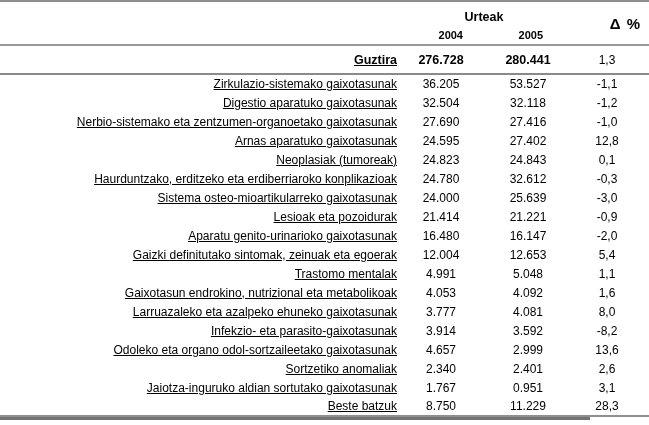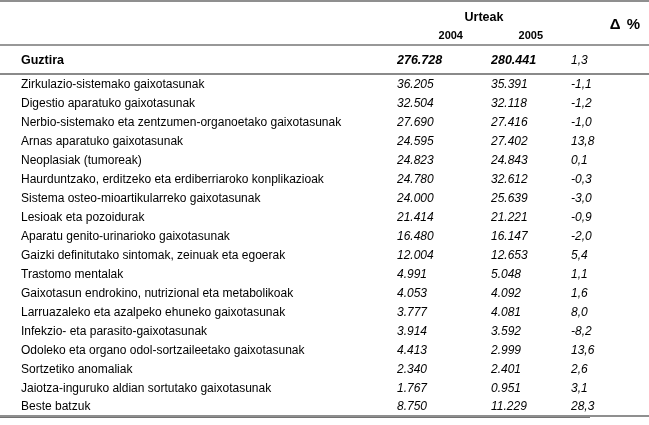--- a/index.html
+++ b/index.html
@@ -10,21 +10,21 @@
     height: 425px;
     overflow: hidden;
   }
   body {
     font-family: "Liberation Sans", sans-serif;
     color: #000000;
     font-size: 12px;
   }
   .tbl-wrap {
     width: 590px;
-    border-bottom: 1px solid #737373;
+    border-bottom: 3px solid #737373;
   }
   table.tbl {
     width: 649px;
     border-collapse: collapse;
     table-layout: fixed;
     border-top: 2px solid #8f8f8f;
     border-bottom: 2px solid #8f8f8f;
   }
   col.c-label { width: 397px; }
   col.c-2004  { width: 94px; }
@@ -49,22 +49,22 @@
     letter-spacing: 1px;
   }
   th.year-h {
     text-align: right;
     vertical-align: middle;
     font-size: 11px;
     padding-right: 28px;
   }
 
   td { padding: 0; font-size: 12px; white-space: nowrap; overflow: hidden; }
-  .td-label { text-align: left; padding-left: 21px; }
-  .td-num   { text-align: left; padding-right: 6px; font-style: italic; }
+  .td-label { text-align: right; padding-left: 14px; text-decoration: underline; }
+  .td-num   { text-align: center; padding-right: 6px; }
 
   tr.total-row {
     height: 29px;
     border-bottom: 2px solid #8a8a8a;
   }
   tr.total-row td { font-weight: bold; font-size: 12.5px; }
   tr.total-row td.td-delta { font-weight: normal; font-size: 12px; margin-top: 16px; }
 
   tr.data-row { height: 19px; }
 </style>
@@ -96,40 +96,40 @@
         <td class="td-label">Guztira</td>
         <td class="td-num">276.728</td>
         <td class="td-num">280.441</td>
         <td class="td-num td-delta">1,3</td>
       </tr>
     </tbody>
     <tbody id="rows-body">
         <tr class="data-row">
           <td class="td-label">Zirkulazio-sistemako gaixotasunak</td>
           <td class="td-num">36.205</td>
-          <td class="td-num">35.391</td>
+          <td class="td-num">53.527</td>
           <td class="td-num td-delta">-1,1</td>
         </tr>
         <tr class="data-row">
           <td class="td-label">Digestio aparatuko gaixotasunak</td>
           <td class="td-num">32.504</td>
           <td class="td-num">32.118</td>
           <td class="td-num td-delta">-1,2</td>
         </tr>
         <tr class="data-row">
           <td class="td-label">Nerbio-sistemako eta zentzumen-organoetako gaixotasunak</td>
           <td class="td-num">27.690</td>
           <td class="td-num">27.416</td>
           <td class="td-num td-delta">-1,0</td>
         </tr>
         <tr class="data-row">
           <td class="td-label">Arnas aparatuko gaixotasunak</td>
           <td class="td-num">24.595</td>
           <td class="td-num">27.402</td>
-          <td class="td-num td-delta">13,8</td>
+          <td class="td-num td-delta">12,8</td>
         </tr>
         <tr class="data-row">
           <td class="td-label">Neoplasiak (tumoreak)</td>
           <td class="td-num">24.823</td>
           <td class="td-num">24.843</td>
           <td class="td-num td-delta">0,1</td>
         </tr>
         <tr class="data-row">
           <td class="td-label">Haurduntzako, erditzeko eta erdiberriaroko konplikazioak</td>
           <td class="td-num">24.780</td>
@@ -179,21 +179,21 @@
           <td class="td-num td-delta">8,0</td>
         </tr>
         <tr class="data-row">
           <td class="td-label">Infekzio- eta parasito-gaixotasunak</td>
           <td class="td-num">3.914</td>
           <td class="td-num">3.592</td>
           <td class="td-num td-delta">-8,2</td>
         </tr>
         <tr class="data-row">
           <td class="td-label">Odoleko eta organo odol-sortzaileetako gaixotasunak</td>
-          <td class="td-num">4.413</td>
+          <td class="td-num">4.657</td>
           <td class="td-num">2.999</td>
           <td class="td-num td-delta">13,6</td>
         </tr>
         <tr class="data-row">
           <td class="td-label">Sortzetiko anomaliak</td>
           <td class="td-num">2.340</td>
           <td class="td-num">2.401</td>
           <td class="td-num td-delta">2,6</td>
         </tr>
         <tr class="data-row">

